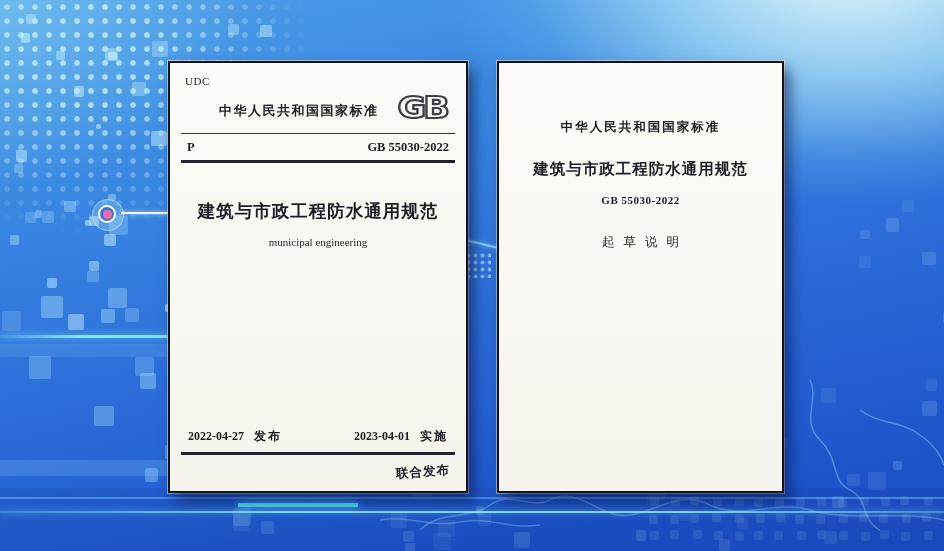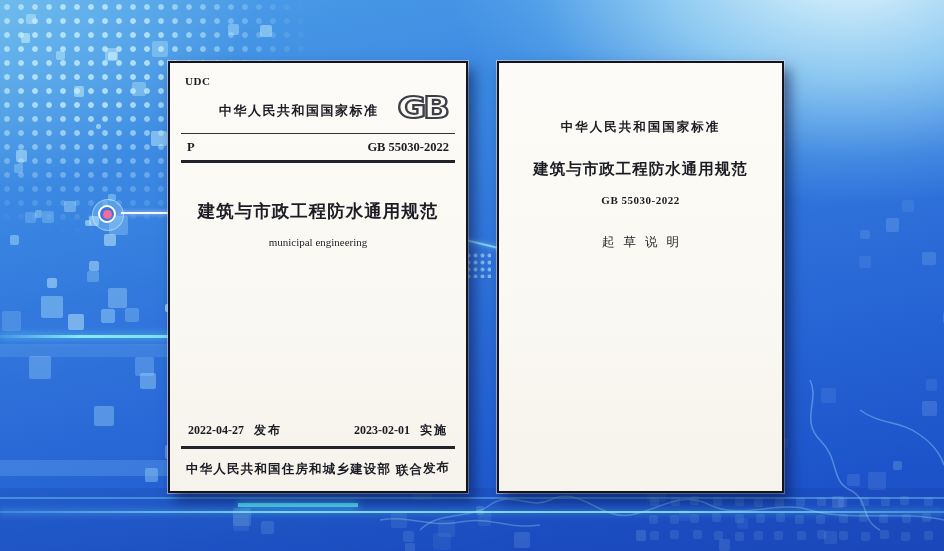--- a/index.html
+++ b/index.html
@@ -53,21 +53,21 @@
 
   
   .doc{position:absolute;top:61px;height:432px;box-sizing:border-box;z-index:5;
     background:linear-gradient(180deg,#fcfbf7 0%, #faf8f2 60%, #f6f3ec 100%);
     border:2px solid #14141c;box-shadow:6px 8px 13px rgba(4,14,62,.55), 0 0 0 1px rgba(255,240,235,.55);
     color:#1c1c24;}
   .doc-left{left:168px;width:300px;}
   .doc-right{left:497px;width:287px;}
   .doc-inner{display:flex;flex-direction:column;height:100%;box-sizing:border-box;padding:12px 15px 10px;}
 
-  .udc{font-size:11px;font-weight:bold;letter-spacing:.5px;}
+  .udc{font-size:11px;font-weight:normal;letter-spacing:.5px;}
   .std-row{position:relative;height:42px;margin-top:2px;}
   .std-label{position:absolute;left:50%;top:13px;transform:translateX(-62%);white-space:nowrap;
     font-size:13px;font-weight:bold;letter-spacing:1.5px;}
   .gb-logo{position:absolute;right:4px;top:-2px;font-family:"DejaVu Sans","Liberation Sans",sans-serif;
     font-size:35px;font-weight:900;letter-spacing:-3px;color:rgba(250,249,244,.9);
     -webkit-text-stroke:2.4px #3e3e48;transform:scaleY(.88);}
   .rule-thin{height:1px;background:#32323c;margin:2px -4px 0;}
   .num-row{display:flex;justify-content:space-between;align-items:center;padding:6px 2px 5px;
     font-size:12.5px;font-weight:bold;}
   .rule-thick{height:3px;background:#22222a;margin:0 -4px;}
@@ -280,26 +280,25 @@
       <div class="rule-thick"></div>
       <div class="title-block">
         <div class="title-cn">建筑与市政工程防水通用规范</div>
         <div class="title-en">
           <div>municipal engineering</div>
         </div>
       </div>
       <div class="spacer"></div>
       <div class="date-row">
         <span><span>2022-04-27</span><span class="lbl">发布</span></span>
-        <span><span>2023-02-01</span><span class="lbl">实施</span></span>
+        <span><span>2023-04-01</span><span class="lbl">实施</span></span>
       </div>
       <div class="rule-thick"></div>
       <div class="pub-row">
         <div class="pub-lines">
-          <div class="pub-line">中华人民共和国住房和城乡建设部</div>
         </div>
         <div class="joint">联合发布</div>
       </div>
     </div>
   </div>
 
   <div class="doc doc-right">
     <div class="doc-inner">
       <div class="r-std">中华人民共和国国家标准</div>
       <div class="r-title">建筑与市政工程防水通用规范</div>

